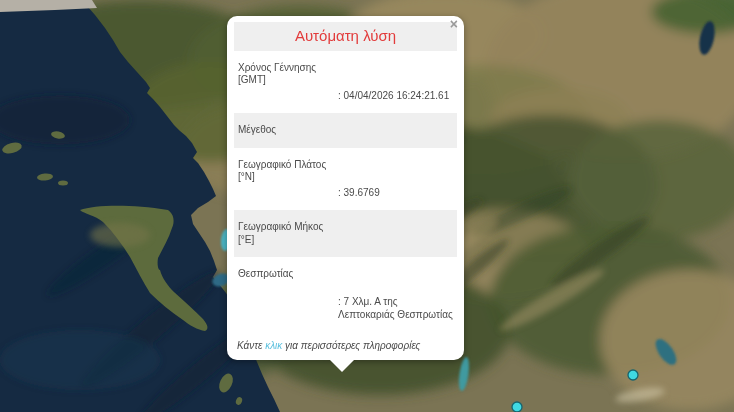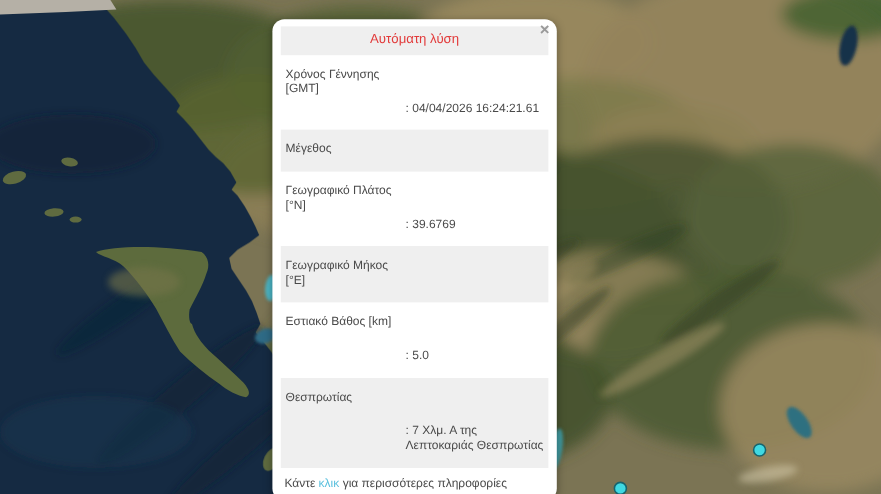--- a/index.html
+++ b/index.html
@@ -20,27 +20,27 @@
   .popup-tail{
     position:absolute;left:102px;bottom:-12px;width:0;height:0;
     border-left:13px solid transparent;border-right:13px solid transparent;
     border-top:13px solid #fff;
   }
   .popup-close{
     position:absolute;top:1px;right:6px;font-size:14px;line-height:14px;
     color:#9a9a9a;cursor:pointer;font-weight:bold;
   }
   .popup-title{
-    background:#efefef;text-align:center;padding:5px 2px;font-size:11px;
+    background:#efefef;text-align:center;padding:5px 2px;font-size:15px;
   }
   .popup-rows .row{display:flex;padding:11px 4px;}
   .popup-rows .row:nth-child(even){background:#efefef;}
   .popup-rows .lbl{width:96px;flex:none;padding-right:4px;}
   .popup-rows .val{flex:1;margin-top:28px;}
-  .popup-footer{padding:8px 3px 4px;}
+  .popup-footer{padding:8px 3px 4px;font-style:italic;}
 </style>
 </head>
 <body>
 
 <svg class="map-svg" viewBox="0 0 734 412" xmlns="http://www.w3.org/2000/svg">
   <defs>
     <filter id="b6" x="-50%" y="-50%" width="200%" height="200%">
         <feGaussianBlur stdDeviation="6"></feGaussianBlur>
       </filter>
     <filter id="b3" x="-50%" y="-50%" width="200%" height="200%">
@@ -180,24 +180,20 @@
 
       <div class="row">
         <div class="lbl">Γεωγραφικό Πλάτος [°N]</div>
         <div class="val">: 39.6769</div>
       </div>
 
       <div class="row">
         <div class="lbl">Γεωγραφικό Μήκος [°E]</div>
       </div>
 
-      <div class="row">
-        <div class="lbl">Εστιακό Βάθος [km]</div>
-        <div class="val">: 5.0</div>
-      </div>
 
       <div class="row">
         <div class="lbl">Θεσπρωτίας</div>
         <div class="val">: 7 Χλμ. Α της Λεπτοκαριάς Θεσπρωτίας</div>
       </div>
     </div>
 
   <div class="popup-footer"><span>Κάντε </span><span id="footer-link" style="color: rgb(91, 192, 222);">κλικ</span><span> για περισσότερες πληροφορίες</span></div>
 
   <div class="popup-tail"></div>

